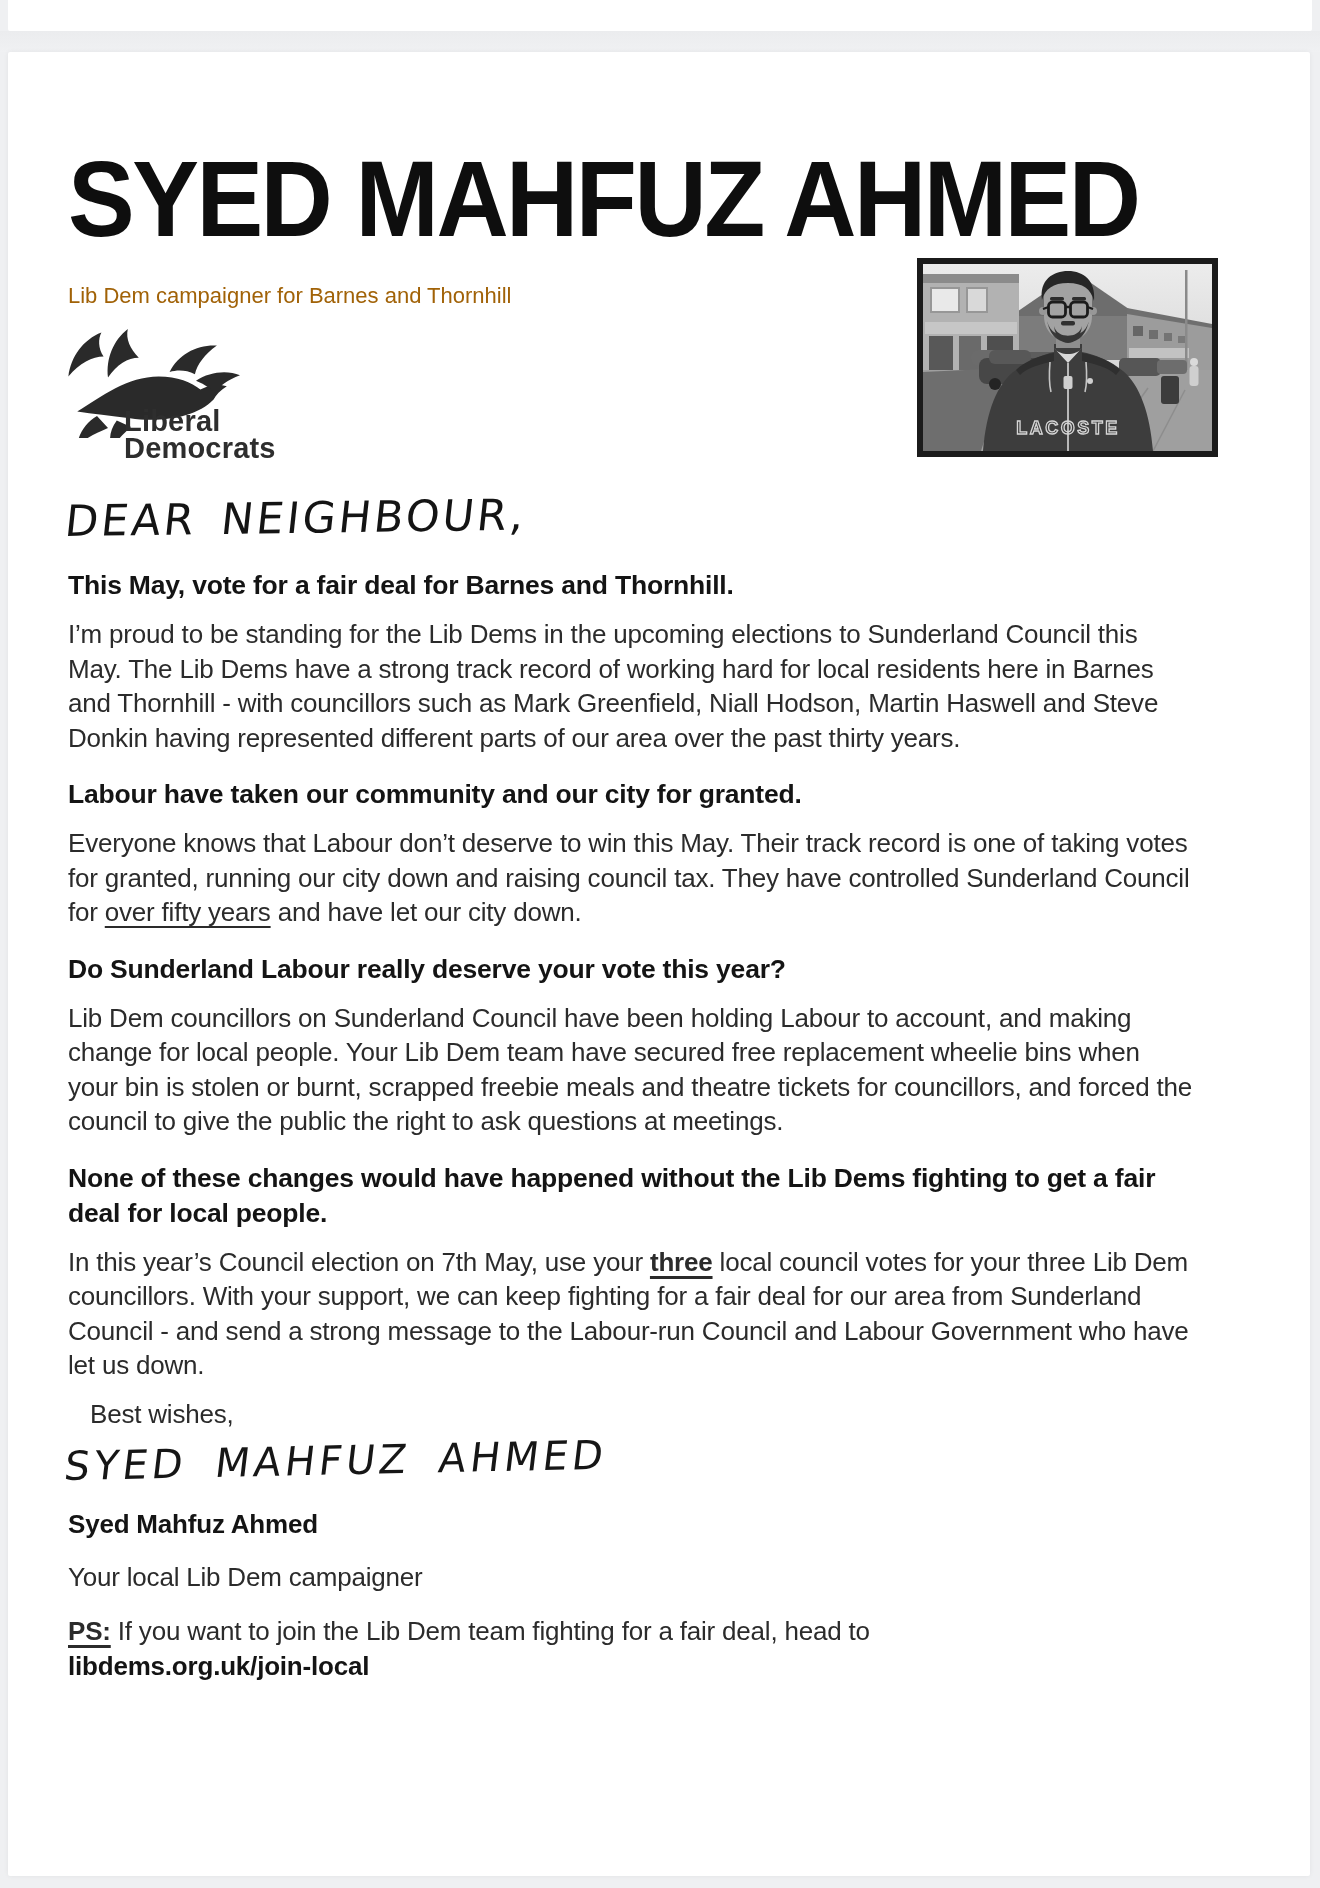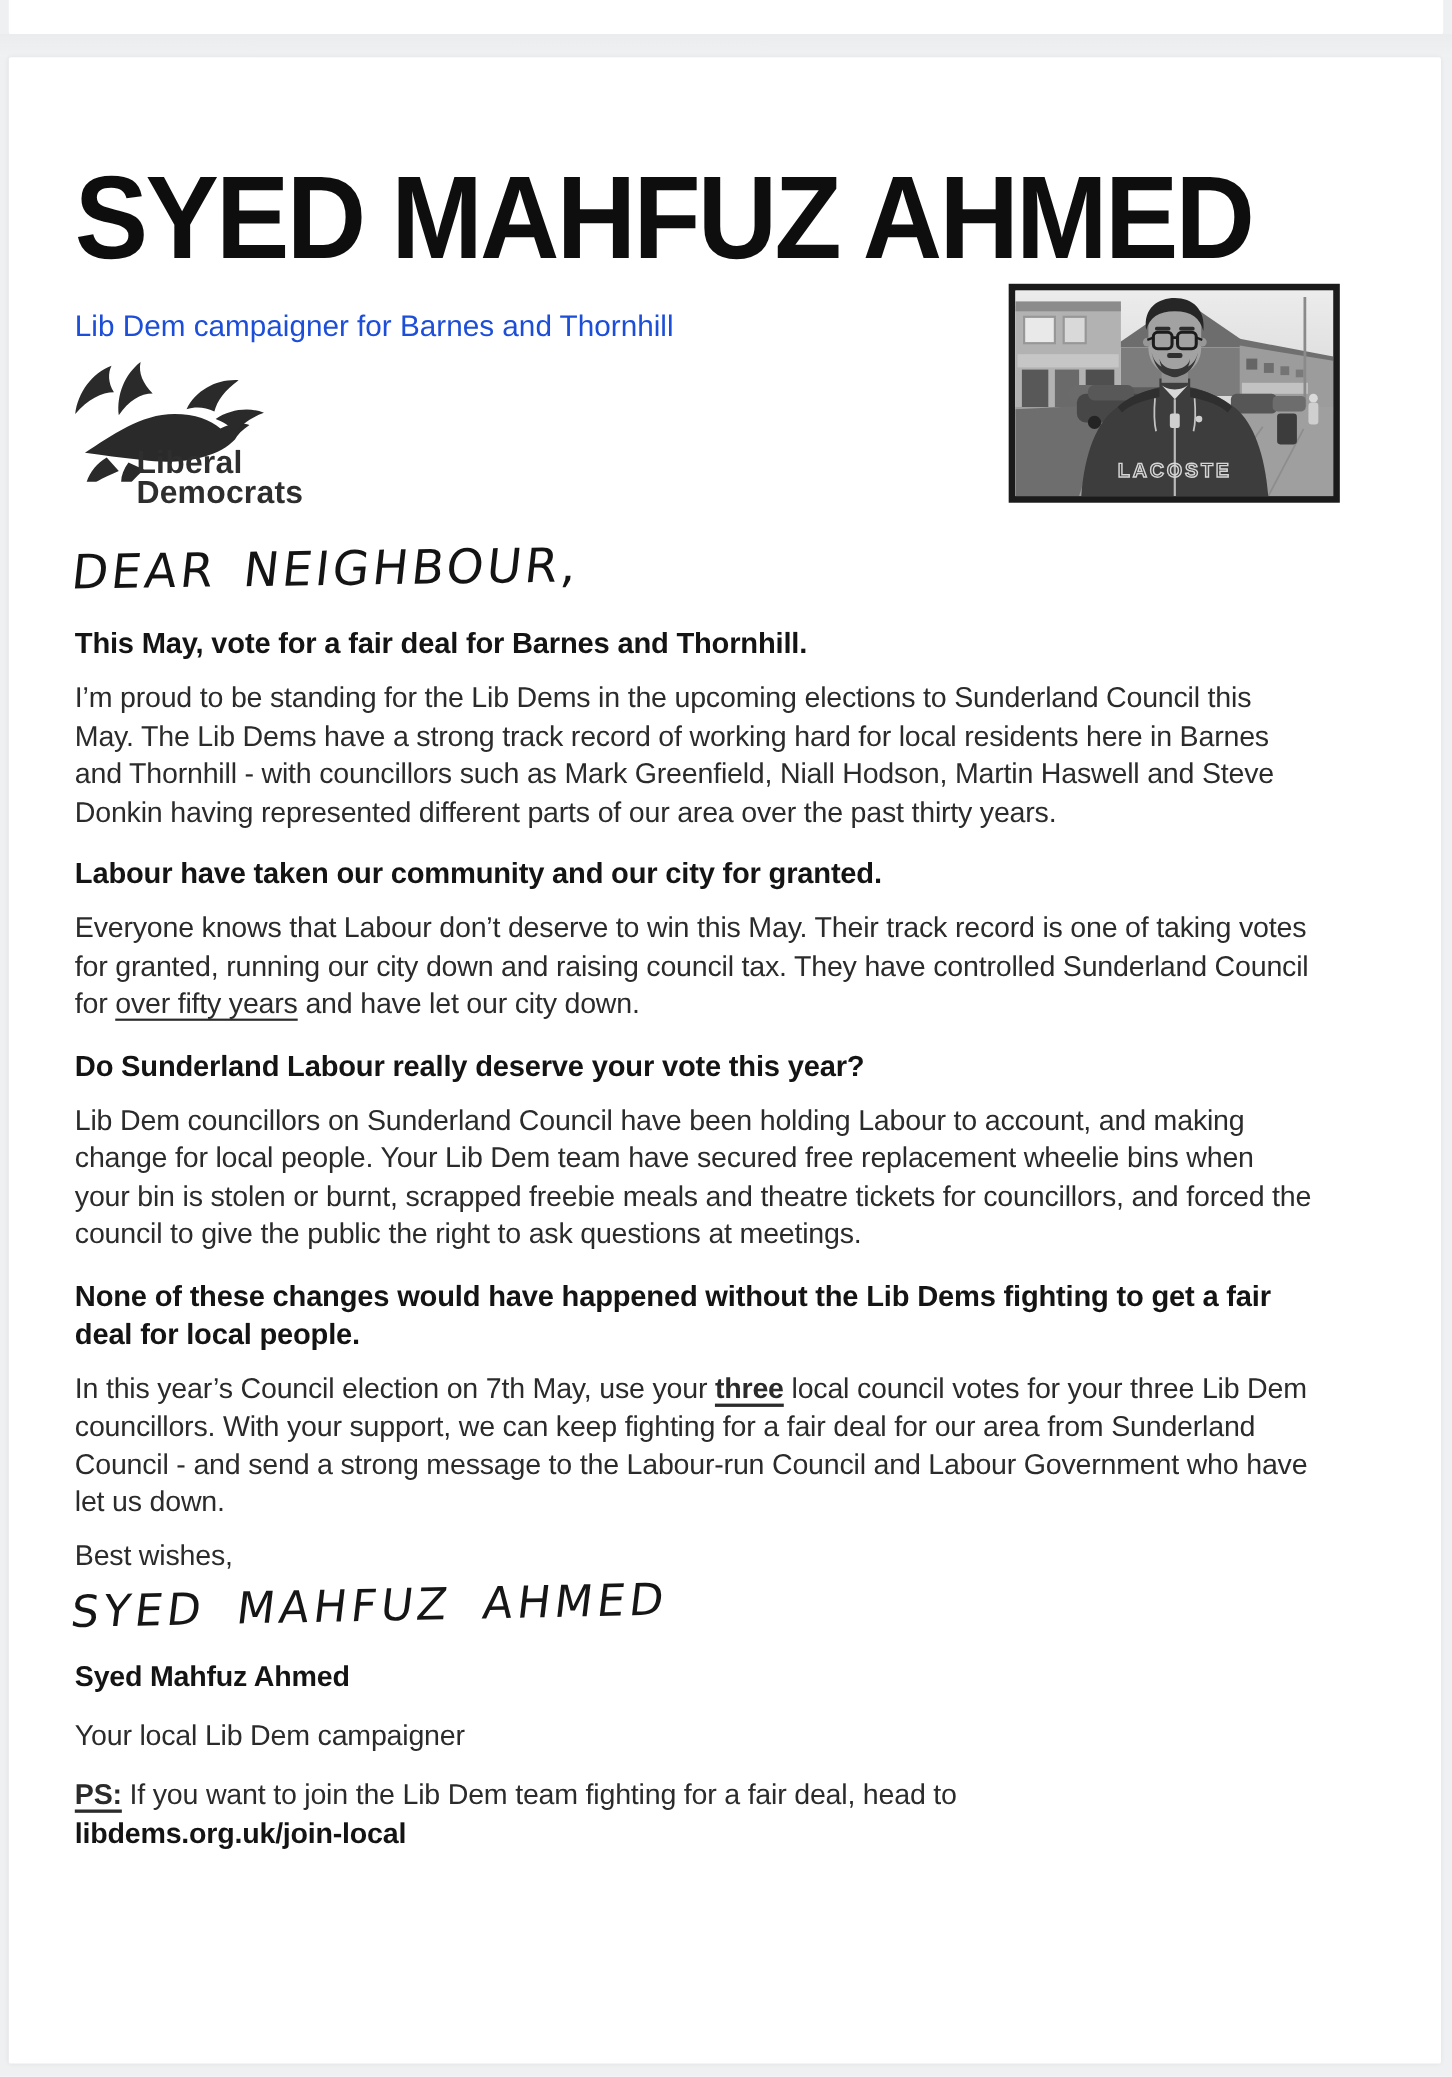--- a/index.html
+++ b/index.html
@@ -23,22 +23,22 @@
     box-shadow:0 0 5px rgba(0,0,0,0.06);
   }
   .content{padding:0 88px 0 60px;position:relative;}
   .doc-title{
     margin:0;padding-top:88px;
     font-size:100px;line-height:98px;font-weight:800;
     letter-spacing:-2.5px;color:#0e0e0e;white-space:nowrap;
     transform:scaleY(1.07);transform-origin:left top;
   }
   .subtitle{
-    margin-top:40px;font-size:27px;line-height:36px;
-    color:#1d4ed8;font-weight:400;
+    margin-top:40px;font-size:22px;line-height:36px;
+    color:#a16207;font-weight:400;
   }
   .logo{position:relative;margin-top:20px;height:128px;width:320px;}
   .logo svg{position:absolute;left:-6px;top:-6px;}
   .logo-word{
     position:absolute;left:56px;top:74px;
     font-size:29px;line-height:27px;font-weight:600;color:#2e2e2e;
     letter-spacing:0.2px;
   }
   .photo{
     position:absolute;left:909px;top:206px;width:301px;height:199px;
@@ -60,21 +60,21 @@
     color:#2b2b2b;max-width:1128px;letter-spacing:-0.2px;
   }
   .u{
     text-decoration:underline;text-underline-offset:5px;
     text-decoration-thickness:2px;
   }
   .bu{
     font-weight:700;text-decoration:underline;text-underline-offset:5px;
     text-decoration-thickness:2.5px;
   }
-  .closing{margin-top:14px;}
+  .closing{margin-top:14px;margin-left:22px;}
   .signature{
     margin-top:8px;font-size:40px;line-height:54px;color:#161616;
     font-family:"DejaVu Sans",sans-serif;font-weight:400;
     letter-spacing:4px;word-spacing:12px;
     transform:rotate(-1.2deg) skewX(-8deg);transform-origin:left top;
   }
   .name{margin-top:14px;font-weight:700;color:#141414;}
   .role{margin-top:18px;}
   .ps{margin-top:20px;}
   .ps-url{display:block;font-weight:700;color:#141414;}

